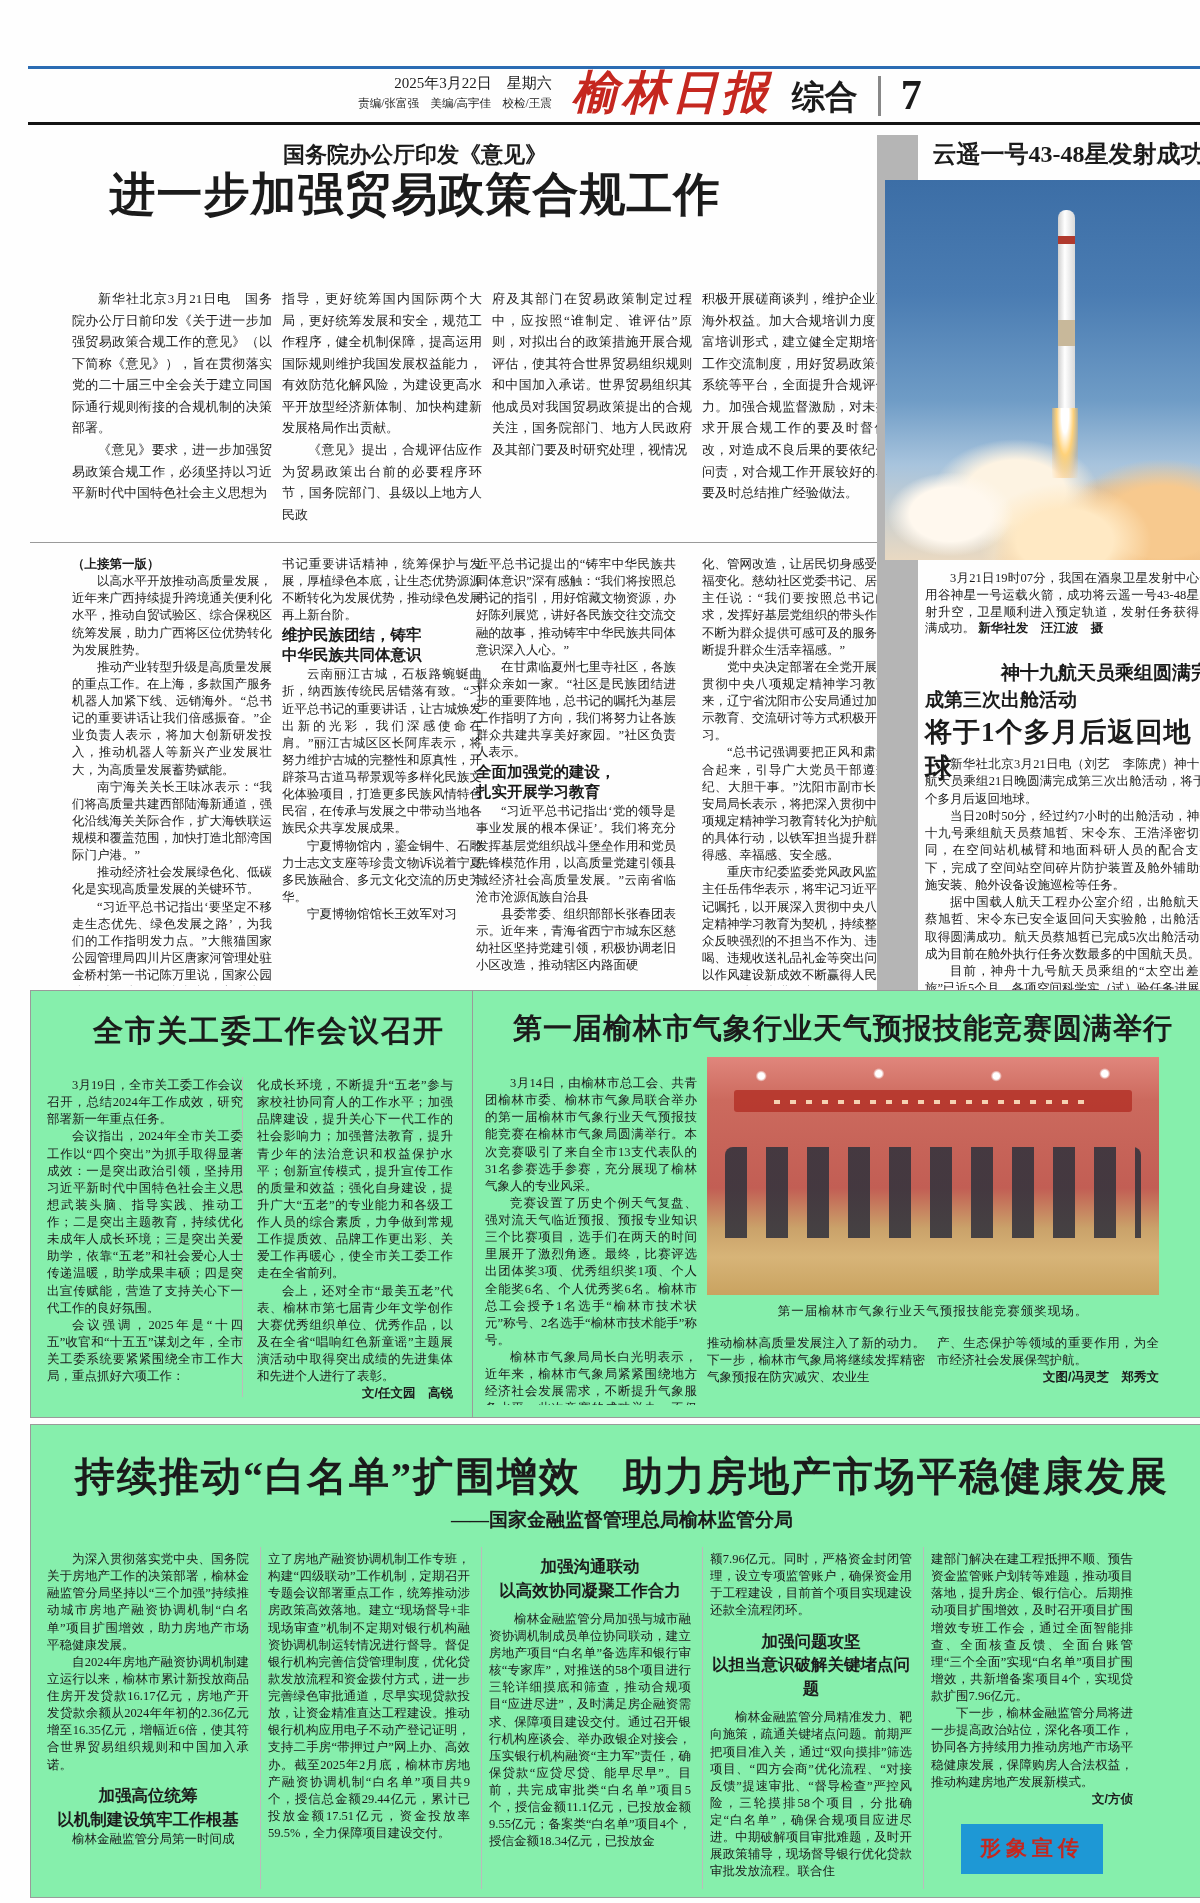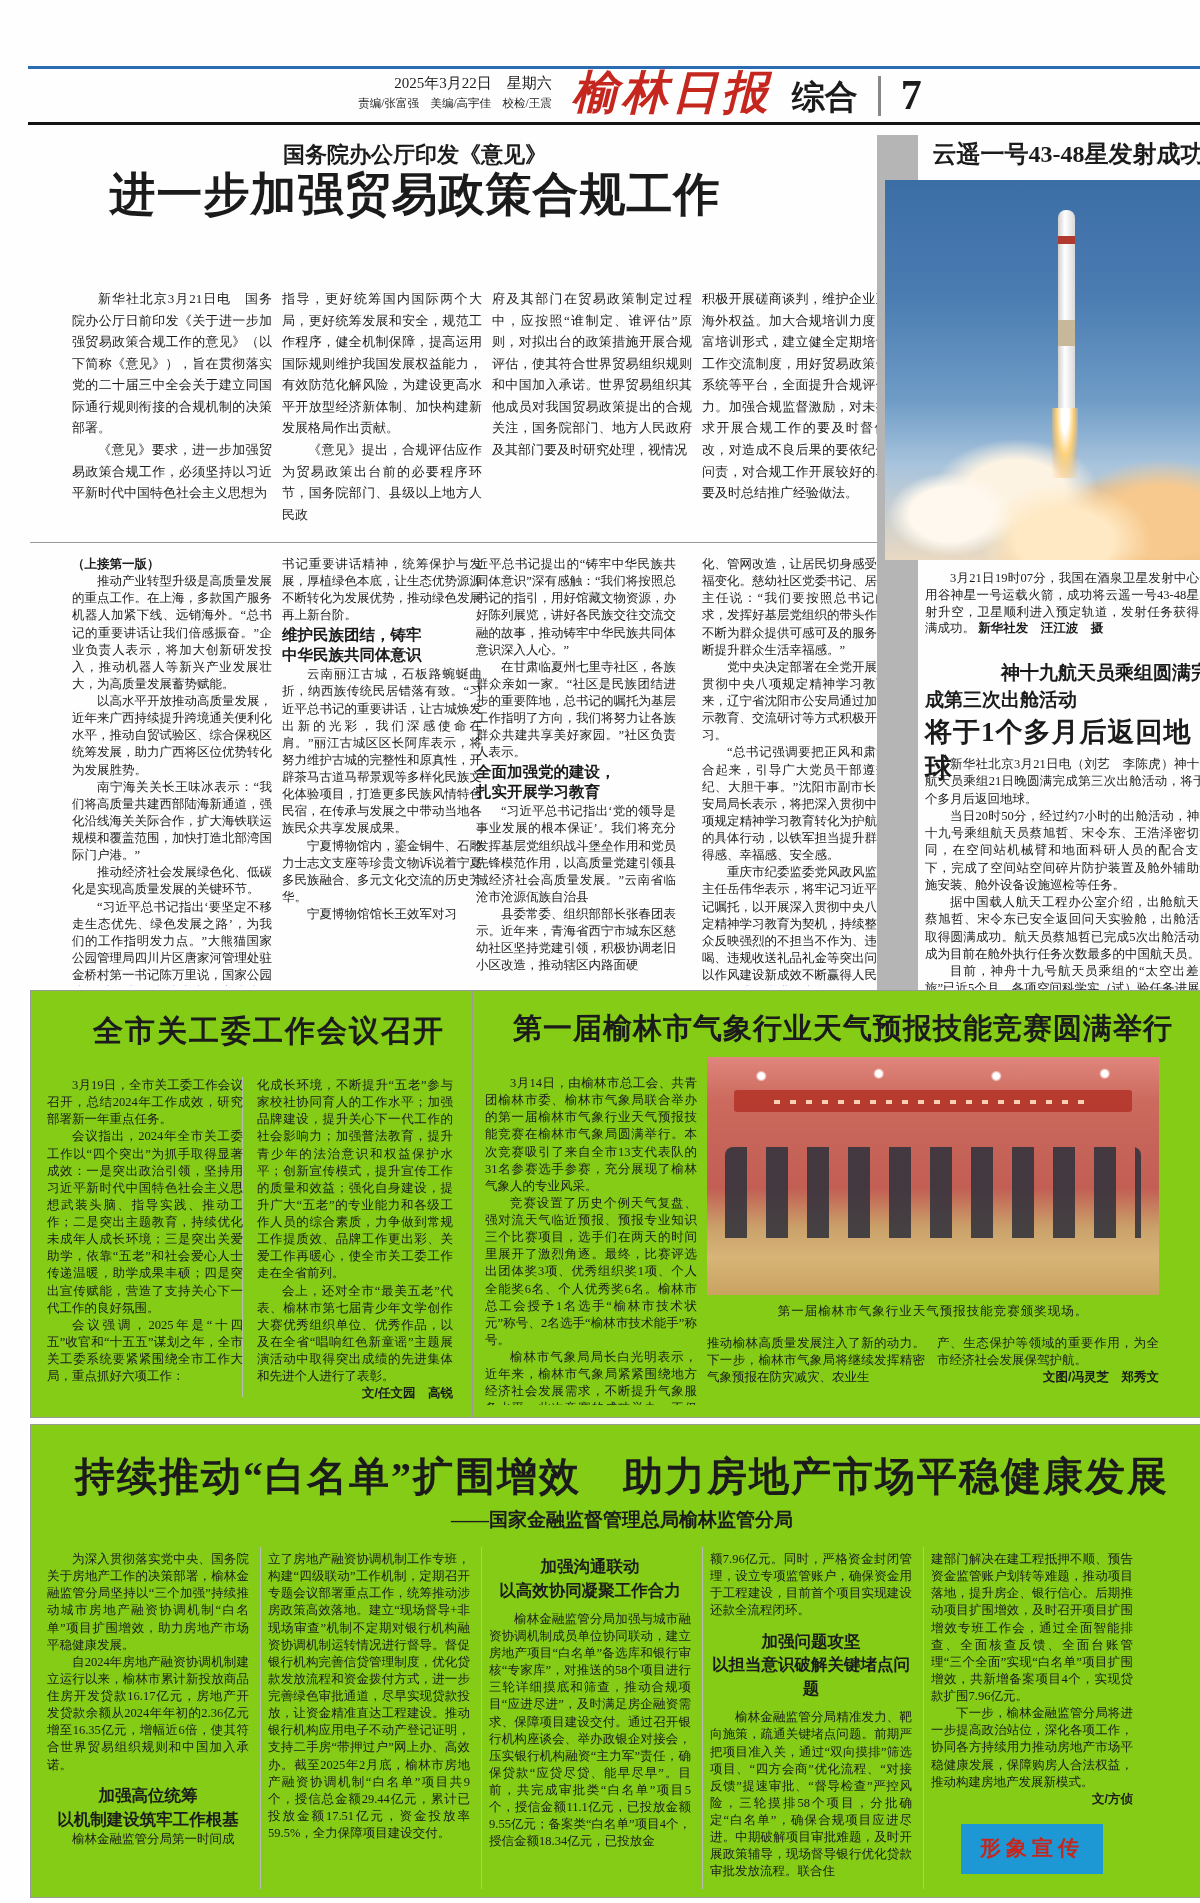--- a/index.html
+++ b/index.html
@@ -44,21 +44,21 @@
   .rocket-body:before{content:"";position:absolute;left:0;top:26px;width:100%;height:8px;background:#b03a2e;}
   .rocket-body:after{content:"";position:absolute;left:0;top:110px;width:100%;height:26px;background:#c8b89a;}
   .rocket-flame{position:absolute;left:51%;top:60%;width:26px;height:70px;
      background:radial-gradient(ellipse at 50% 10%, #fff 0 20%, #ffd27a 45%, rgba(255,170,60,.25) 75%, rgba(255,170,60,0) 100%);}
   .r-caption{left:885px;top:570px;width:287px;height:80px;font-size:12.5px;line-height:1.34;}
   .cap-credit{font-weight:bold;white-space:nowrap;}
   .sz-kicker{left:885px;top:660px;width:287px;font-size:19px;font-weight:bold;line-height:1.4;text-indent:4em;}
   .sz-hl{left:885px;top:714px;width:287px;font-size:27px;font-weight:900;letter-spacing:1px;}
   .sz-body{left:885px;top:756px;width:287px;height:234px;overflow:hidden;font-size:12.5px;line-height:1.38;}
   
-  .nbox{border:1px solid #9a9a9a;background:#84cc16;}
+  .nbox{border:1px solid #9a9a9a;background:#86efac;}
   .box-l{left:30px;top:990px;width:436px;height:426px;}
   .box-l-hl{position:absolute;left:0;top:20px;width:100%;text-align:center;font-size:30px;font-weight:900;letter-spacing:2px;}
   .box-l-c1{position:absolute;left:16px;top:86px;width:196px;height:324px;overflow:hidden;font-size:12.5px;line-height:1.37;}
   .box-l-c2{position:absolute;left:226px;top:86px;width:196px;height:324px;overflow:hidden;font-size:12.5px;line-height:1.37;}
   .box-l-rule{position:absolute;left:211px;top:86px;width:1px;height:320px;background:#bbb;}
   .byline{text-indent:0 !important;text-align:right;font-weight:bold;font-family:"Liberation Sans","DejaVu Sans",sans-serif;font-size:12.5px;}
   .box-r{left:472px;top:990px;width:700px;height:426px;}
   .box-r-hl{position:absolute;left:0;top:18px;width:100%;text-align:center;font-size:29px;font-weight:900;letter-spacing:1px;}
   .box-r-col{position:absolute;left:12px;top:84px;width:212px;height:330px;overflow:hidden;font-size:12.5px;line-height:1.37;}
   .award-photo{position:absolute;left:234px;top:66px;width:452px;height:238px;
@@ -121,22 +121,22 @@
   <div class="abs tcol jt" style="left:452px;">
     <p style="text-indent:0">府及其部门在贸易政策制定过程中，应按照“谁制定、谁评估”原则，对拟出台的政策措施开展合规评估，使其符合世界贸易组织规则和中国加入承诺。世界贸易组织其他成员对我国贸易政策提出的合规关注，国务院部门、地方人民政府及其部门要及时研究处理，视情况</p>
   </div>
   <div class="abs tcol jt" style="left:662px;">
     <p style="text-indent:0">积极开展磋商谈判，维护企业正当海外权益。加大合规培训力度，丰富培训形式，建立健全定期培训与工作交流制度，用好贸易政策合规系统等平台，全面提升合规评估能力。加强合规监督激励，对未按要求开展合规工作的要及时督促整改，对造成不良后果的要依纪依法问责，对合规工作开展较好的单位要及时总结推广经验做法。</p>
   </div>
   <div class="abs divider1"></div>
 
   <div class="abs mcol jt" style="left:32px;">
     <p class="lead-in">（上接第一版）</p>
+    <p>以高水平开放推动高质量发展，近年来广西持续提升跨境通关便利化水平，推动自贸试验区、综合保税区统筹发展，助力广西将区位优势转化为发展胜势。</p>
     <p>推动产业转型升级是高质量发展的重点工作。在上海，多款国产服务机器人加紧下线、远销海外。“总书记的重要讲话让我们倍感振奋。”企业负责人表示，将加大创新研发投入，推动机器人等新兴产业发展壮大，为高质量发展蓄势赋能。</p>
-    <p>以高水平开放推动高质量发展，近年来广西持续提升跨境通关便利化水平，推动自贸试验区、综合保税区统筹发展，助力广西将区位优势转化为发展胜势。</p>
     <p>南宁海关关长王味冰表示：“我们将高质量共建西部陆海新通道，强化沿线海关关际合作，扩大海铁联运规模和覆盖范围，加快打造北部湾国际门户港。”</p>
     <p>推动经济社会发展绿色化、低碳化是实现高质量发展的关键环节。</p>
     <p>“习近平总书记指出‘要坚定不移走生态优先、绿色发展之路’，为我们的工作指明发力点。”大熊猫国家公园管理局四川片区唐家河管理处驻金桥村第一书记陈万里说，国家公园建设过程中，当地生态环境持续改善。要落实好总</p>
   </div>
   <div class="abs mcol jt" style="left:242px;">
     <p style="text-indent:0">书记重要讲话精神，统筹保护与发展，厚植绿色本底，让生态优势源源不断转化为发展优势，推动绿色发展再上新台阶。</p>
     <p class="subhd">
       <span>维护民族团结，铸牢</span><br>
       <span>中华民族共同体意识</span>
     </p>

